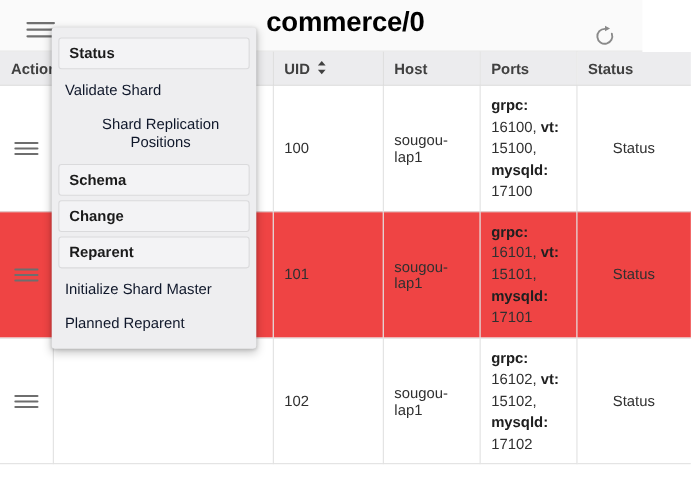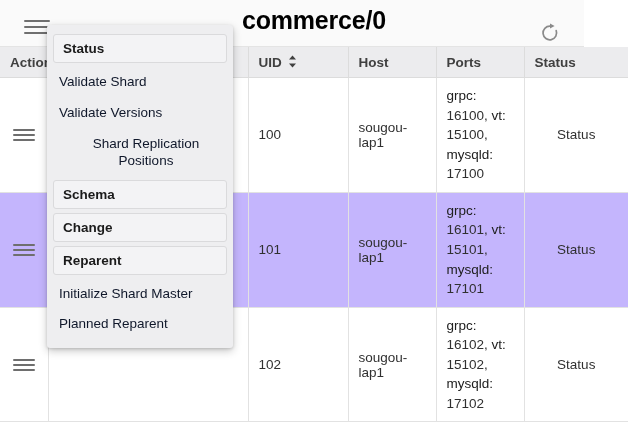--- a/index.html
+++ b/index.html
@@ -85,21 +85,21 @@
   table.shard-table td {
     font-size: 13.5px;
     color: #303030;
     border-right: 1px solid #e2e2e2;
     border-bottom: 1px solid #e2e2e2;
     padding: 8px 10px;
     vertical-align: middle;
     box-sizing: border-box;
   }
   table.shard-table td:last-child { border-right: none; }
-  tr.row-alt td { background: #c4b5fd; }
+  tr.row-alt td { background: #ef4444; }
   tr.row-plain td { background: #ffffff; }
 
   .col-action { width: 48px; }
   .col-keyspace { width: 200px; }
   .col-uid { width: 100px; }
   .col-host { width: 88px; }
   .col-ports { width: 88px; }
   .col-status { width: 104px; }
 
   .cell-center { text-align: center; }
@@ -114,21 +114,21 @@
     margin-bottom: 3px;
     border-radius: 1px;
   }
   .sort-icon {
     display: inline-block;
     margin-left: 6px;
     position: relative;
     top: 1px;
   }
   .ports-cell { line-height: 1.45; word-break: break-word; }
-  .ports-cell b { font-weight: normal; color: #202020; }
+  .ports-cell b { font-weight: bold; color: #202020; }
 
   
   .menu-panel {
     position: absolute;
     left: 47px; top: 25px;
     width: 186px;
     background: #eeeef0;
     border-radius: 3px;
     box-shadow: 0 3px 9px rgba(0,0,0,0.22), 0 1px 3px rgba(0,0,0,0.14);
     padding: 6px 0 8px 0;
@@ -264,21 +264,20 @@
         </td>
         <td class="cell-center">Status</td>
       </tr>
     </tbody>
   </table>
 </div>
 
 <div class="menu-panel">
   <div class="menu-section">Status</div>
   <div class="menu-item">Validate Shard</div>
-  <div class="menu-item">Validate Versions</div>
   <div class="menu-item indented">Shard Replication Positions</div>
   <div class="menu-section">Schema</div>
   <div class="menu-section">Change</div>
   <div class="menu-section">Reparent</div>
   <div class="menu-item">Initialize Shard Master</div>
   <div class="menu-item">Planned Reparent</div>
 
 </div>
 
 </body></html>

